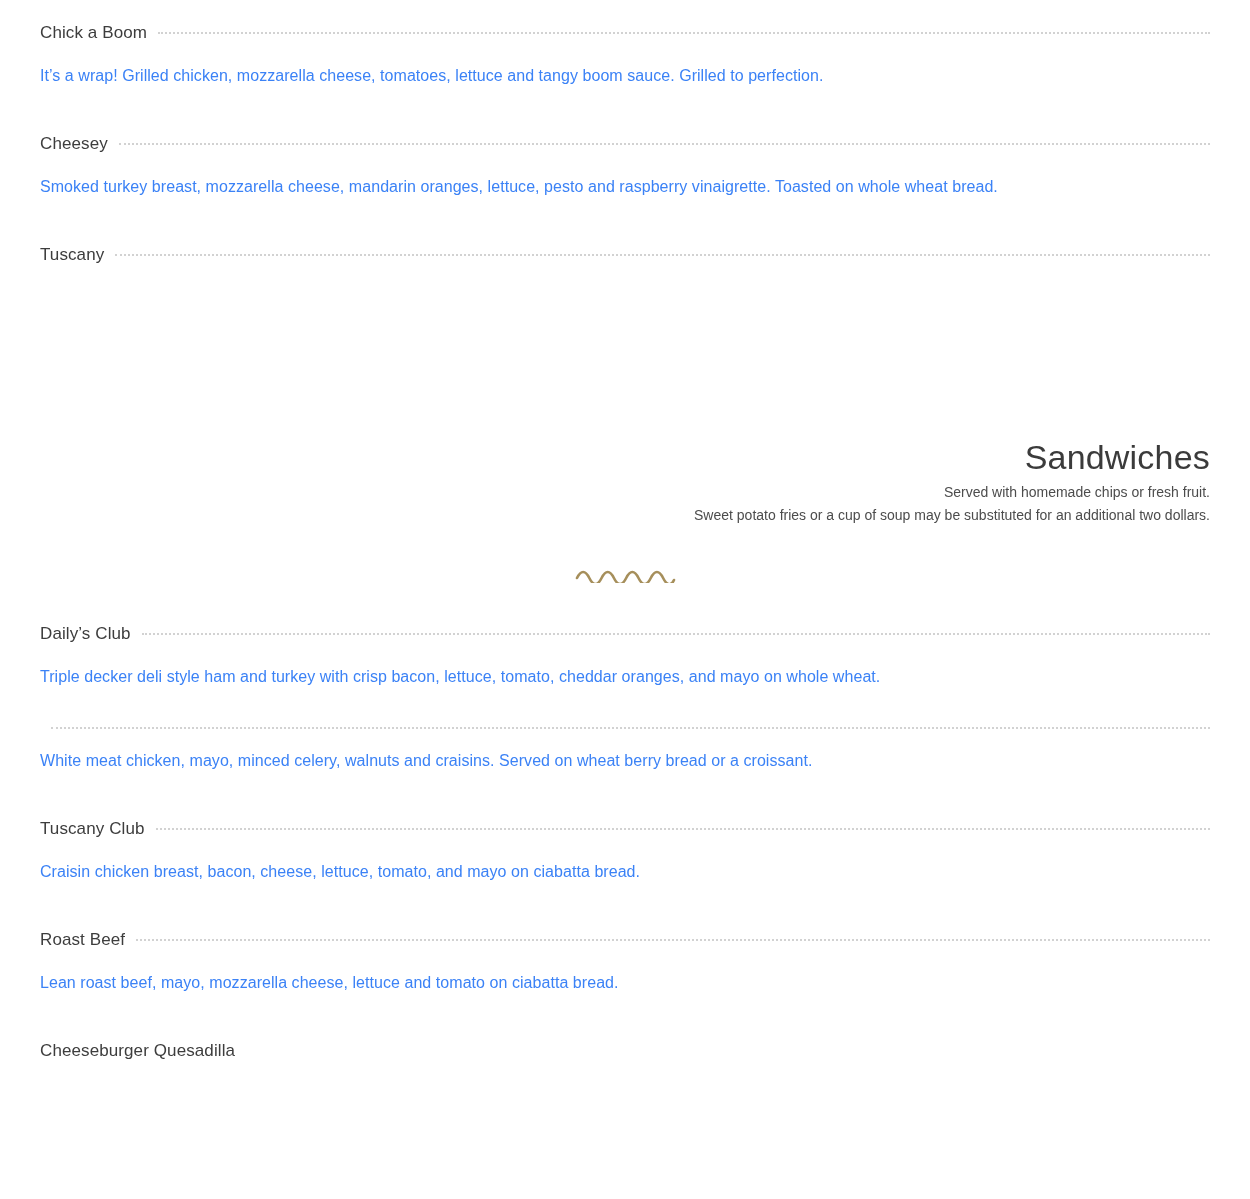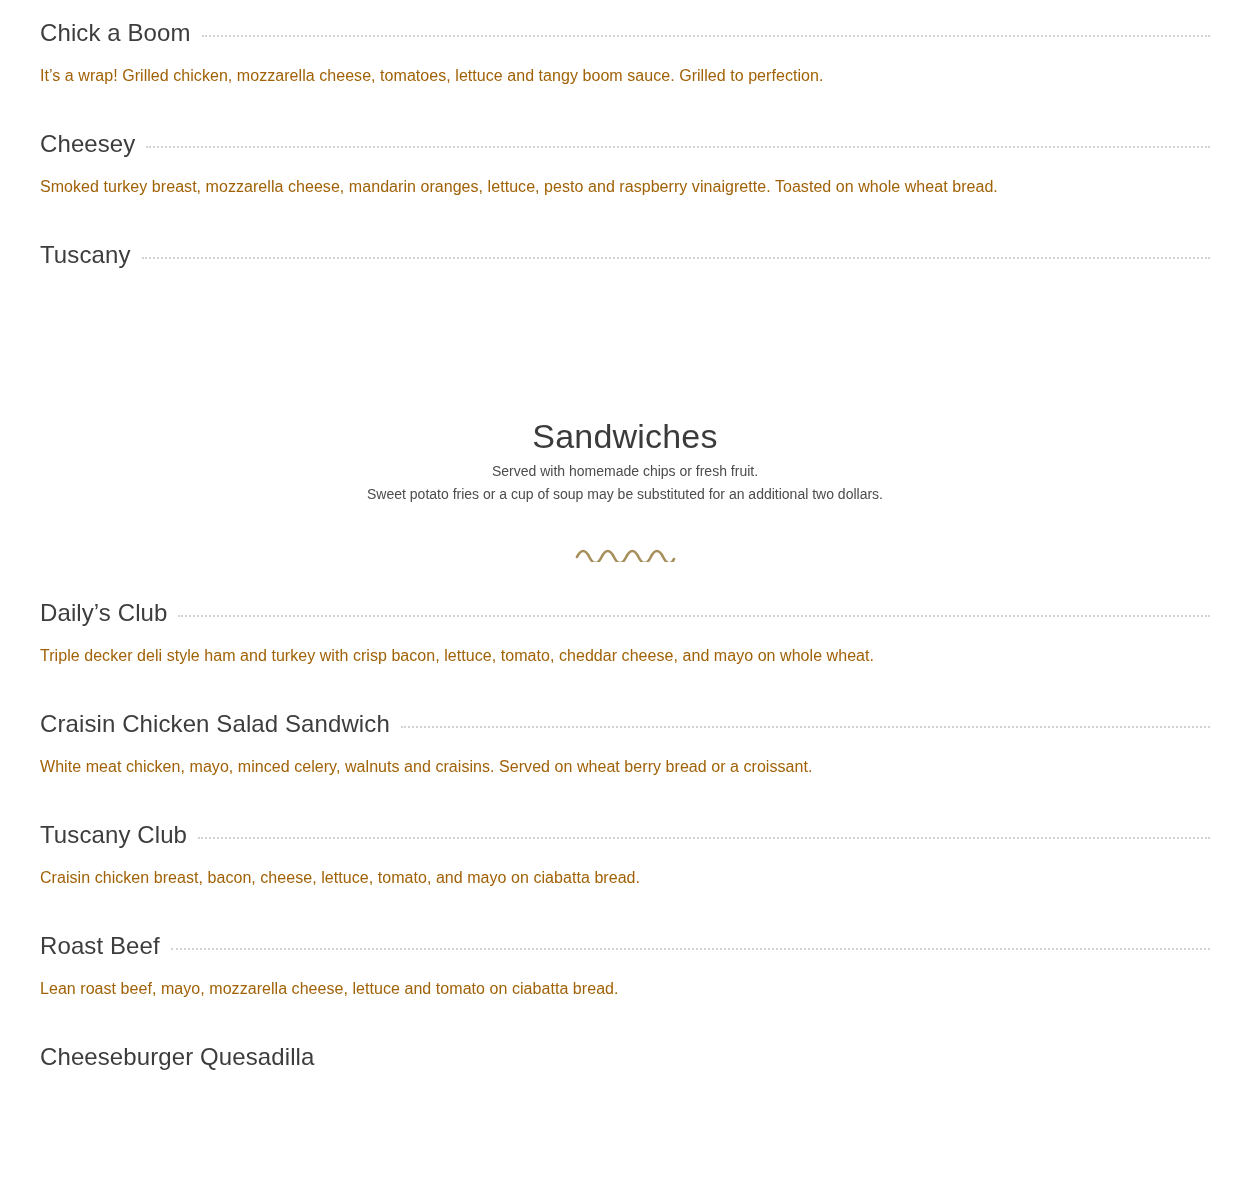--- a/index.html
+++ b/index.html
@@ -24,53 +24,54 @@
   
   .menu-item {
     width: 100%;
   }
   .item-head {
     display: flex;
     align-items: baseline;
     width: 100%;
   }
   .item-title {
-    font-size: 24px;
+    font-size: 17px;
     font-weight: 400;
     line-height: 30px;
     color: #3d3d3d;
     letter-spacing: 0.1px;
     white-space: nowrap;
     flex: 0 0 auto;
   }
   .leader {
     flex: 1 1 auto;
     height: 1px;
     margin-left: 11px;
     position: relative;
     top: -4px;
     border-bottom: 2px dotted #d2d2d2;
     min-width: 10px;
   }
   .item-desc {
     font-size: 16px;
     font-weight: 400;
     line-height: 22px;
-    color: #a16207;
+    color: #3b82f6;
     letter-spacing: 0.05px;
     margin-top: 17px;
   }
 
   
   .gap-item { margin-top: 42px; }
 
   
   .section-block {
-    text-align: center;
+    text-align: right;
     width: 100%;
+    margin-top: 21px;
   }
   .section-title {
     font-size: 34px;
     font-weight: 400;
     line-height: 42px;
     color: #3b3b3b;
     letter-spacing: 0.2px;
   }
   .section-subtitle {
     font-size: 14px;
@@ -144,26 +145,25 @@
 
   <div class="spacer-after-wave"></div>
 
   <div>
 
     <div class="menu-item">
       <div class="item-head">
         <div class="item-title">Daily’s Club</div>
         <div class="leader"></div>
       </div>
-      <div class="item-desc">Triple decker deli style ham and turkey with crisp bacon, lettuce, tomato, cheddar cheese, and mayo on whole wheat.</div>
+      <div class="item-desc">Triple decker deli style ham and turkey with crisp bacon, lettuce, tomato, cheddar oranges, and mayo on whole wheat.</div>
     </div>
 
     <div class="menu-item gap-item">
       <div class="item-head">
-        <div class="item-title">Craisin Chicken Salad Sandwich</div>
         <div class="leader"></div>
       </div>
       <div class="item-desc">White meat chicken, mayo, minced celery, walnuts and craisins. Served on wheat berry bread or a croissant.</div>
     </div>
 
     <div class="menu-item gap-item">
       <div class="item-head">
         <div class="item-title">Tuscany Club</div>
         <div class="leader"></div>
       </div>

